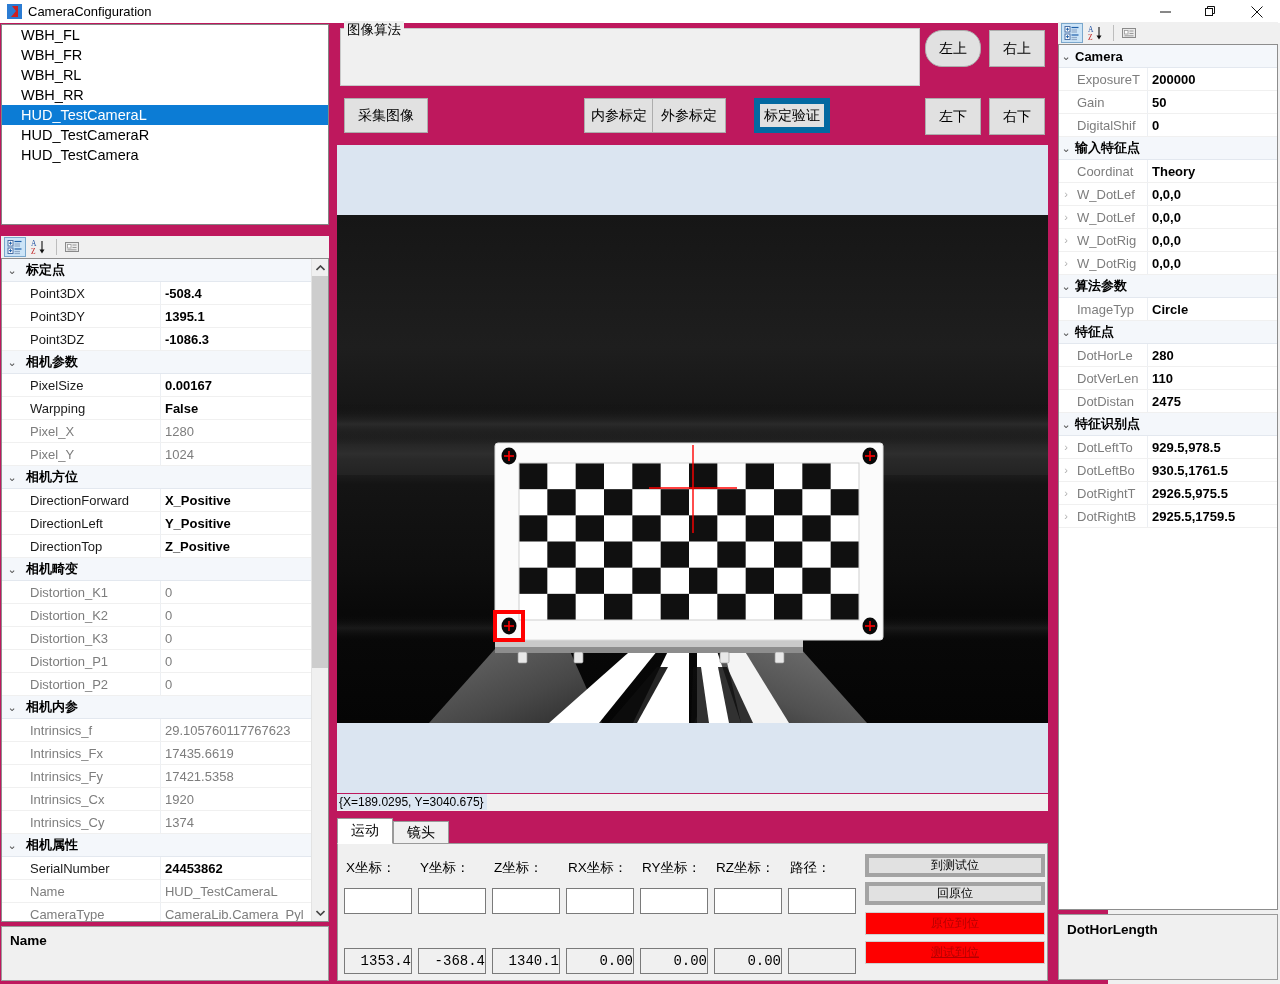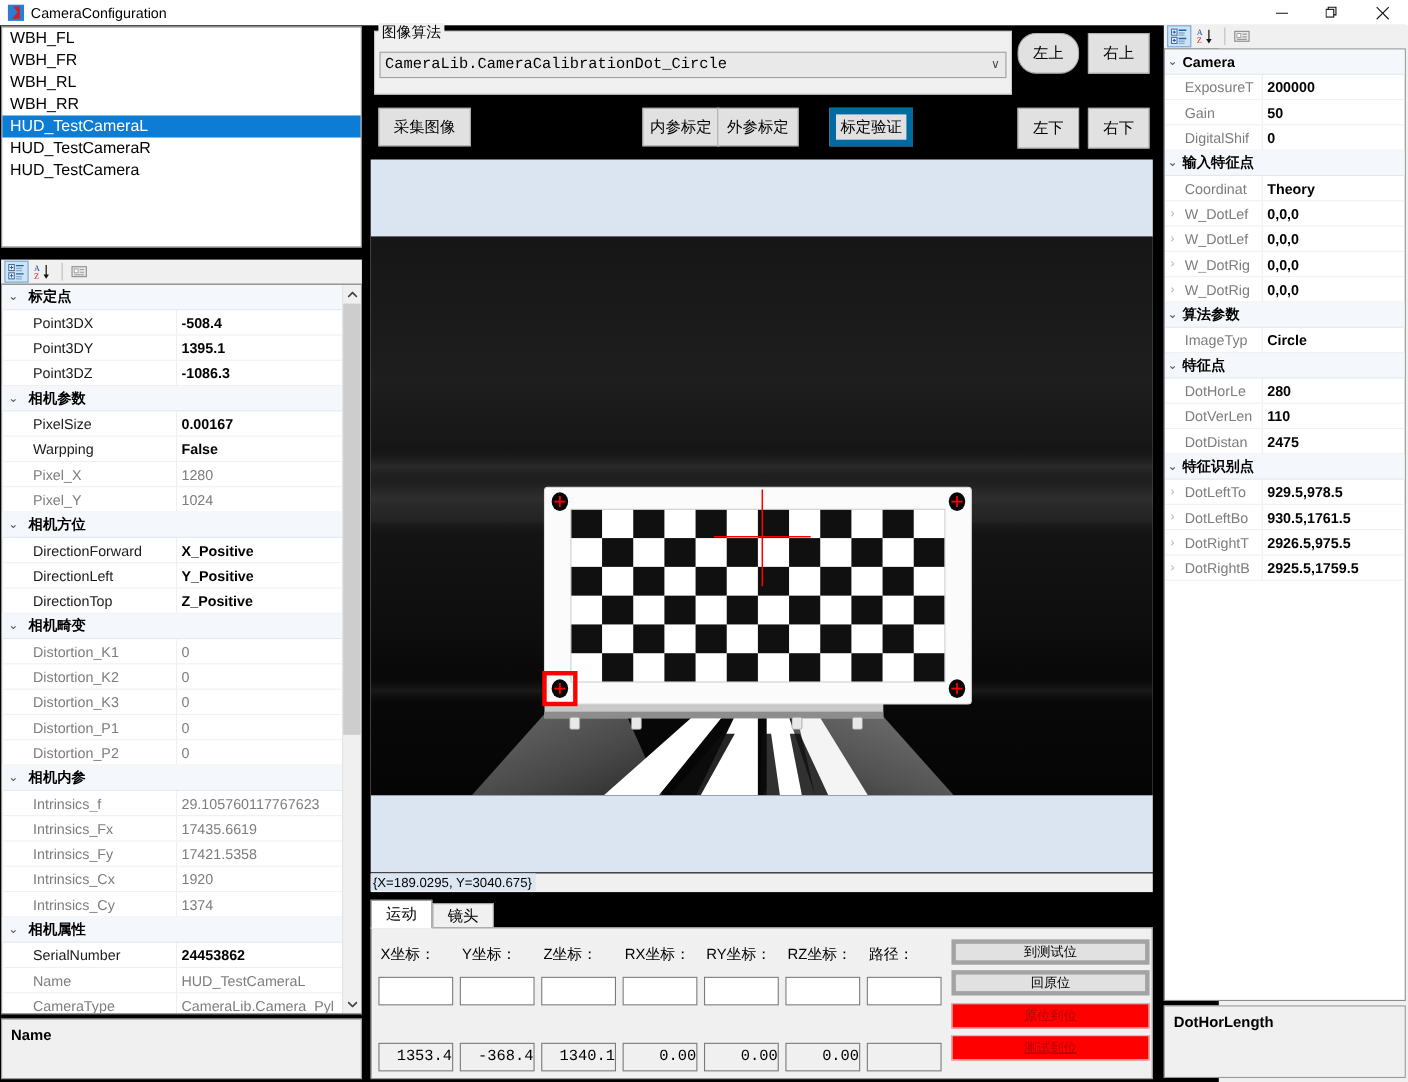--- a/index.html
+++ b/index.html
@@ -3,35 +3,35 @@
 <meta charset="utf-8">
 <style>
   html,body{margin:0;padding:0;}
   body{
     width:1280px;height:984px;overflow:hidden;
     background:#f0f0f0;
     font-family:"Liberation Sans","DejaVu Sans",sans-serif;
     font-size:13px;color:#000;
     -webkit-font-smoothing:antialiased;
   }
-  #app{position:relative;width:1108px;height:984px;background:#000000;}
+  #app{position:relative;width:1108px;height:984px;background:#be185d;}
 
   
   .titlebar{position:absolute;left:0;top:0;width:1280px;height:23px;background:#ffffff;}
   .tb-icon{position:absolute;left:7px;top:4px;width:15px;height:15px;}
   .tb-title{position:absolute;left:28px;top:3px;font-size:13px;color:#000;line-height:17px;}
   .tb-btns{position:absolute;right:0;top:0;height:23px;display:flex;}
   .tb-btn{width:46px;height:23px;display:flex;align-items:center;justify-content:center;font-size:13px;color:#111;}
 
   
   .panel{position:absolute;box-sizing:border-box;}
 
   
   #cam-list{left:1px;top:24px;width:328px;height:201px;background:#fff;border:1px solid #848484;box-sizing:border-box;overflow:hidden;}
-  .cam-item{height:20px;line-height:20px;padding-left:7px;font-size:14.5px;color:#000;white-space:nowrap;}
+  .cam-item{height:20px;line-height:20px;padding-left:19px;font-size:14.5px;color:#000;white-space:nowrap;}
   .cam-item.sel{background:#0c7cd5;color:#fff;}
 
   
   .pgtoolbar{height:22px;background:#f0f0f0;display:flex;align-items:center;padding-left:3px;box-sizing:border-box;}
   .pgtb-btn{width:22px;height:20px;box-sizing:border-box;display:flex;align-items:center;justify-content:center;margin-right:2px;border:1px solid transparent;}
   .pgtb-btn.active{background:#cce4f7;border:1px solid #7aa7cc;}
   .pgtb-sep{width:1px;height:16px;background:#bdbdbd;margin:0 4px;}
   .prow{display:flex;height:23px;align-items:center;box-sizing:border-box;border-bottom:1px solid #f0f0f0;}
   .prow.cat{background:#f4f7fb;border-bottom:1px solid #e3e8ef;}
   .pexp{width:20px;text-align:center;color:#555;font-size:11px;flex:0 0 20px;line-height:1;}
@@ -375,24 +375,20 @@
       </div>
     </div>
   </div>
 
   <div class="panel" id="left-desc">
     <div class="dtitle">Name</div>
   </div>
 
   <div class="panel" id="algo-group"></div>
   <div class="grp-legend">图像算法</div>
-  <div id="algo-combo">
-    <span>CameraLib.CameraCalibrationDot_Circle</span>
-    <span class="combo-arrow">∨</span>
-  </div>
 
   <div class="btn" id="btn-capture">采集图像</div>
   <div class="btn" id="btn-inner">内参标定</div>
   <div class="btn" id="btn-outer">外参标定</div>
   <div class="btn focus" id="btn-verify">标定验证</div>
   <div class="btn" id="btn-lt">左上</div>
   <div class="btn" id="btn-rt">右上</div>
   <div class="btn" id="btn-lb">左下</div>
   <div class="btn" id="btn-rb">右下</div>
 

